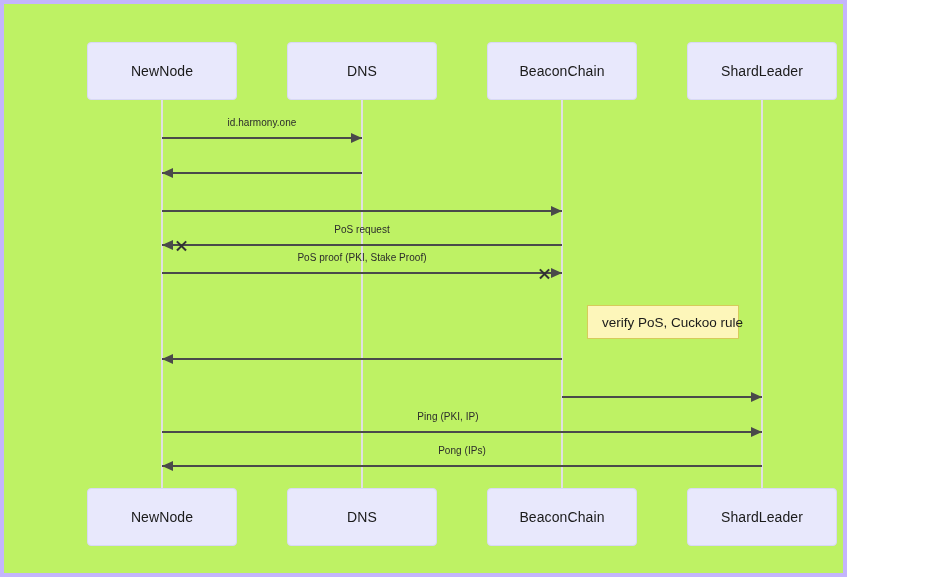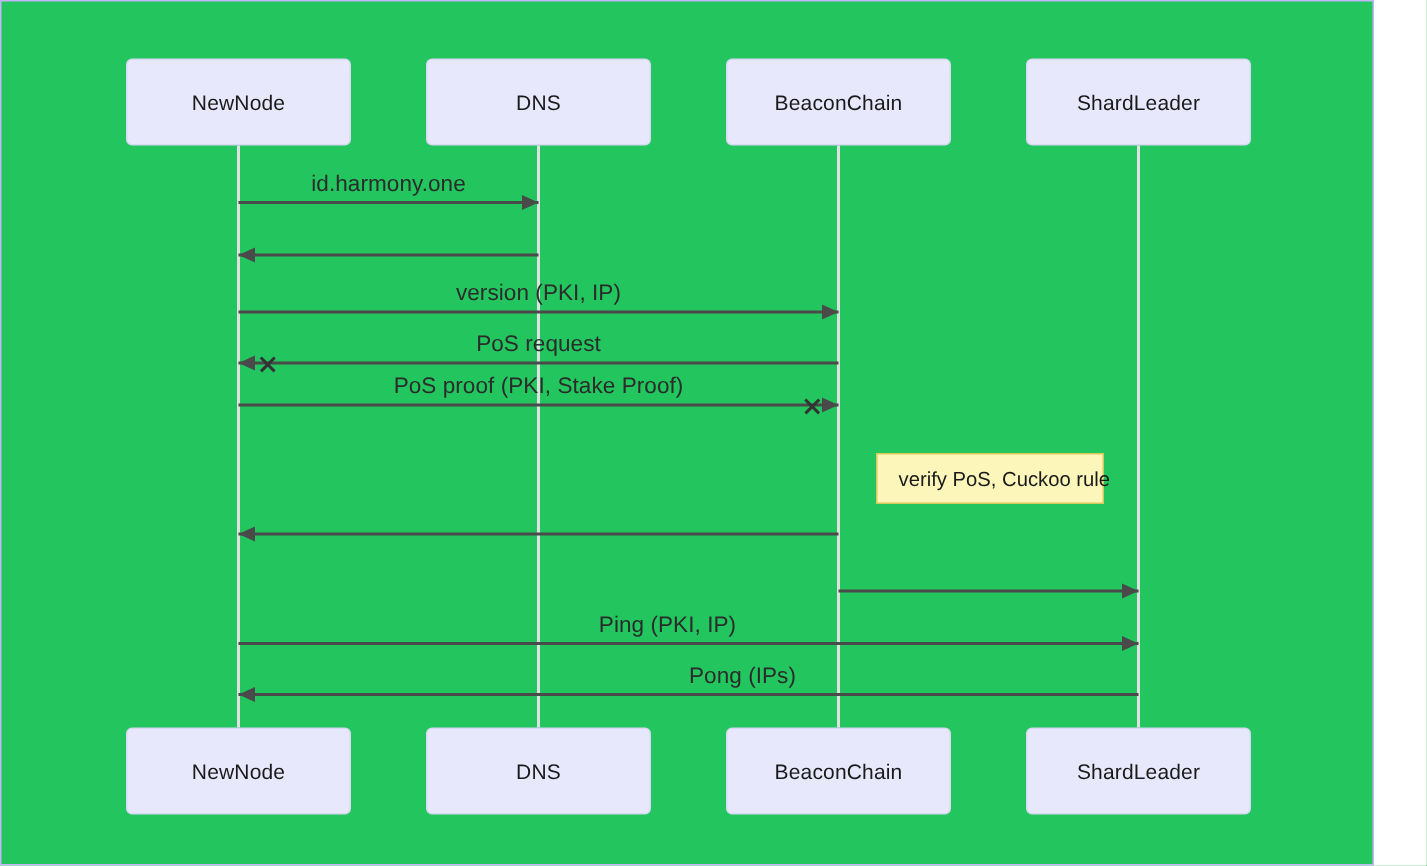--- a/index.html
+++ b/index.html
@@ -3,25 +3,25 @@
 <meta charset="utf-8">
 <style>
   html, body {
     margin: 0;
     padding: 0;
     background: #ffffff;
     font-family: "Liberation Sans", sans-serif;
   }
   #canvas {
     position: relative;
-    width: 916px;
+    width: 847px;
     height: 577px;
-    background: #22c55e;
+    background: #bef264;
     box-sizing: border-box;
-    border: 1px solid #c4b5fd;
+    border: 4px solid #c4b5fd;
     overflow: hidden;
   }
   .participant-box {
     position: absolute;
     width: 150px;
     height: 58px;
     background: #e8e8fc;
     border: 1px solid #d8d8f5;
     border-radius: 4px;
     box-sizing: border-box;
@@ -37,21 +37,21 @@
     width: 2px;
     background: #e0e0e0;
   }
   .msg {
     position: absolute;
     height: 2px;
     background: #4a4a4a;
   }
   .msg-label {
     position: absolute;
-    font-size: 15px;
+    font-size: 10px;
     color: #2b2b2b;
     white-space: nowrap;
     text-align: center;
     letter-spacing: 0.05px;
   }
   .arrowhead {
     position: absolute;
     width: 0;
     height: 0;
     border-top: 5.5px solid transparent;
@@ -125,33 +125,32 @@
     <div class="participant-box" style="left: 683px; top: 484px;">
       <span>ShardLeader</span>
     </div>
     <div class="msg" style="left: 158px; top: 133px; width: 200px;"></div>
     <div class="arrowhead right" style="top: 128.5px; left: 347px;"></div>
     <div class="msg-label" style="left: 158px; width: 200px; top: 113px;">id.harmony.one</div>
     <div class="msg" style="left: 158px; top: 168px; width: 200px;"></div>
     <div class="arrowhead left" style="top: 163.5px; left: 158px;"></div>
     <div class="msg" style="left: 158px; top: 206px; width: 400px;"></div>
     <div class="arrowhead right" style="top: 201.5px; left: 547px;"></div>
-    <div class="msg-label" style="left: 158px; width: 400px; top: 186px;">version (PKI, IP)</div>
     <div class="msg" style="left: 158px; top: 240px; width: 400px;"></div>
     <div class="arrowhead left" style="top: 235.5px; left: 158px;"></div>
     <div class="loss-x" style="top: 234.5px; left: 171px;"></div>
     <div class="msg-label" style="left: 158px; width: 400px; top: 220px;">PoS request</div>
     <div class="msg" style="left: 158px; top: 268px; width: 400px;"></div>
     <div class="arrowhead right" style="top: 263.5px; left: 547px;"></div>
     <div class="loss-x" style="top: 262.5px; left: 534px;"></div>
     <div class="msg-label" style="left: 158px; width: 400px; top: 248px;">PoS proof (PKI, Stake Proof)</div>
     <div class="msg" style="left: 158px; top: 354px; width: 400px;"></div>
     <div class="arrowhead left" style="top: 349.5px; left: 158px;"></div>
     <div class="msg" style="left: 558px; top: 392px; width: 200px;"></div>
     <div class="arrowhead right" style="top: 387.5px; left: 747px;"></div>
     <div class="msg" style="left: 158px; top: 427px; width: 600px;"></div>
     <div class="arrowhead right" style="top: 422.5px; left: 747px;"></div>
     <div class="msg-label" style="left: 144px; width: 600px; top: 407px;">Ping (PKI, IP)</div>
     <div class="msg" style="left: 158px; top: 461px; width: 600px;"></div>
     <div class="arrowhead left" style="top: 456.5px; left: 158px;"></div>
-    <div class="msg-label" style="left: 158px; width: 600px; top: 441px; padding-left: 36px;">Pong (IPs)</div>
+    <div class="msg-label" style="left: 158px; width: 600px; top: 441px;">Pong (IPs)</div>
     <div class="note" style="left: 583px; top: 287px; width: 152px; height: 34px; margin-top: 14px;">verify PoS, Cuckoo rule</div>
   </div>
 
 </body></html>

